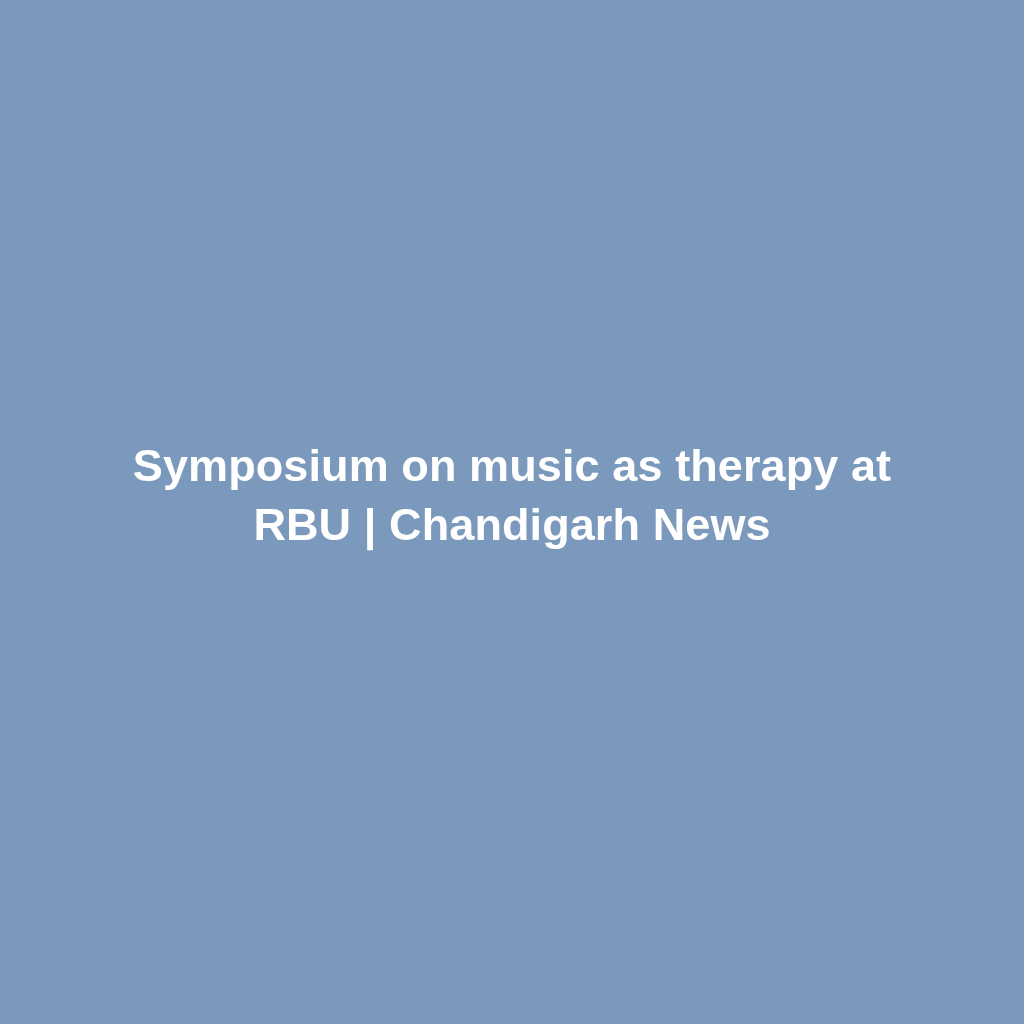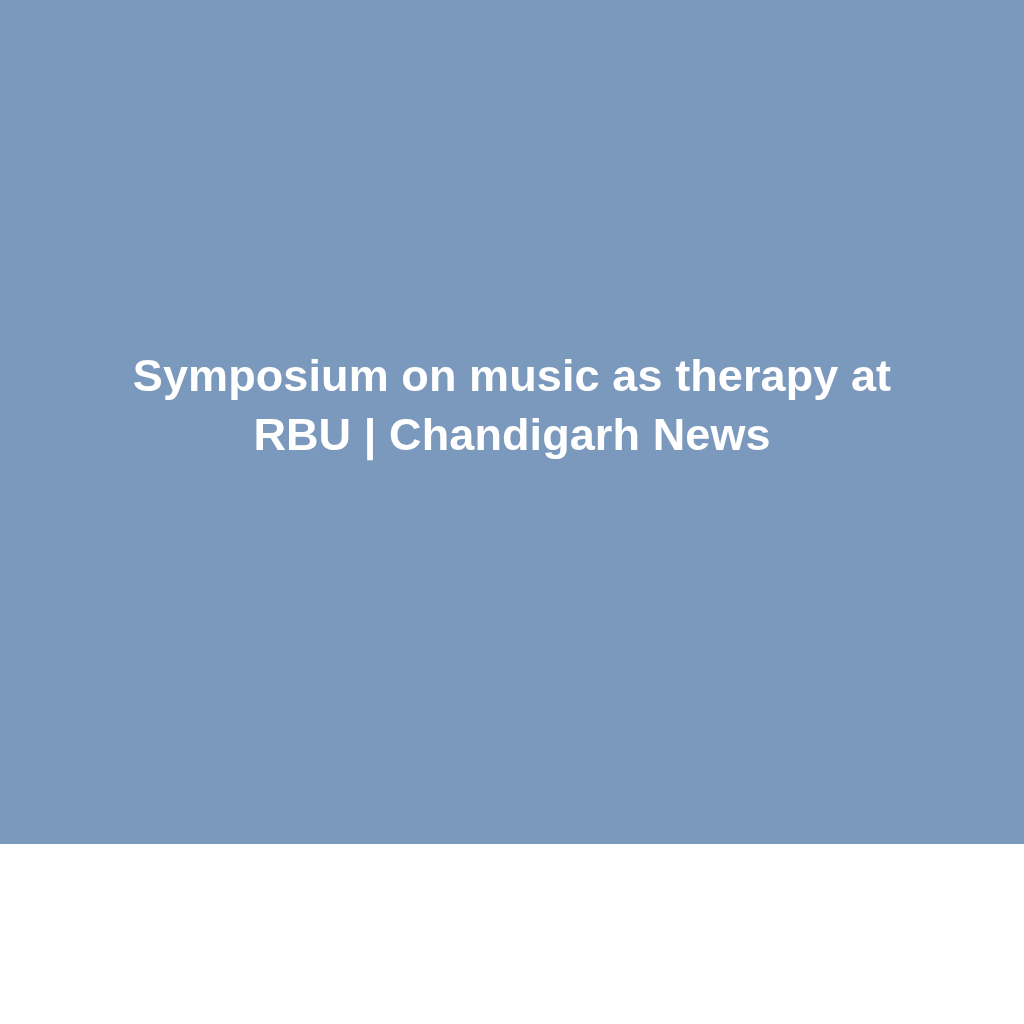--- a/index.html
+++ b/index.html
@@ -14,21 +14,21 @@
     overflow: hidden;
     font-family: "Liberation Sans", "DejaVu Sans", sans-serif;
     -webkit-font-smoothing: antialiased;
   }
 
   
   .placeholder-card {
     position: relative;
     box-sizing: border-box;
     width: 1024px;
-    height: 844px;
+    height: 1024px;
     background-color: #7b99bc;
     display: flex;
     align-items: center;
     justify-content: center;
   }
 
   
   .headline-block {
     width: 830px;
     margin-top: -34px;

